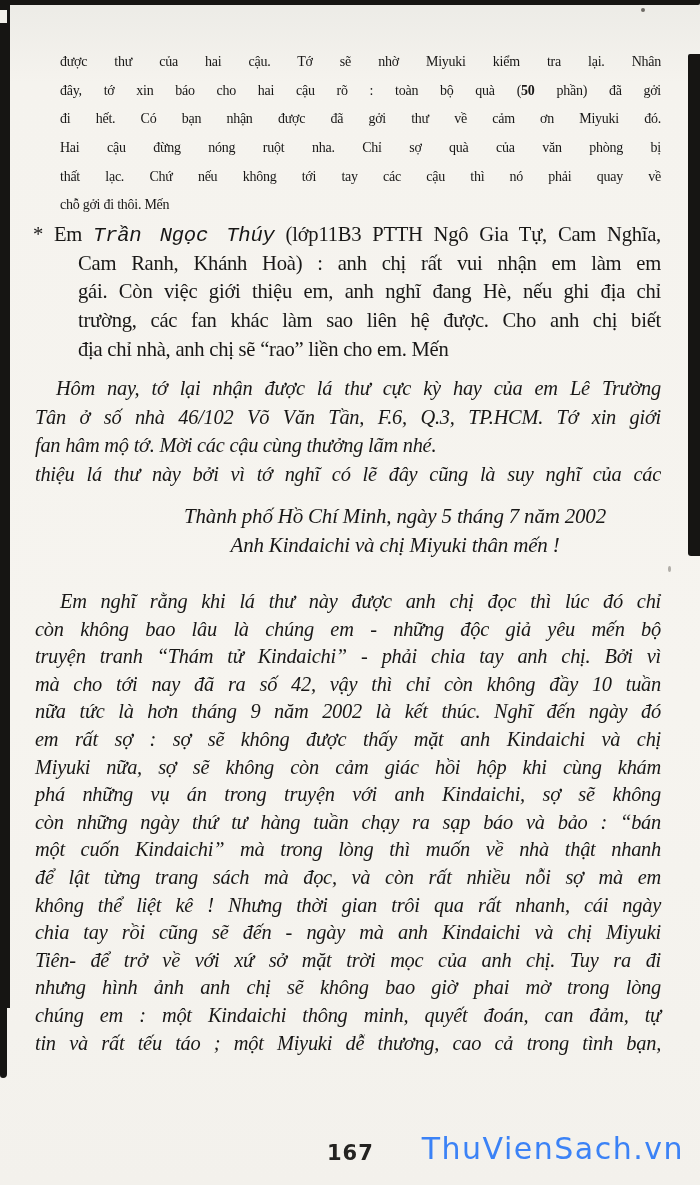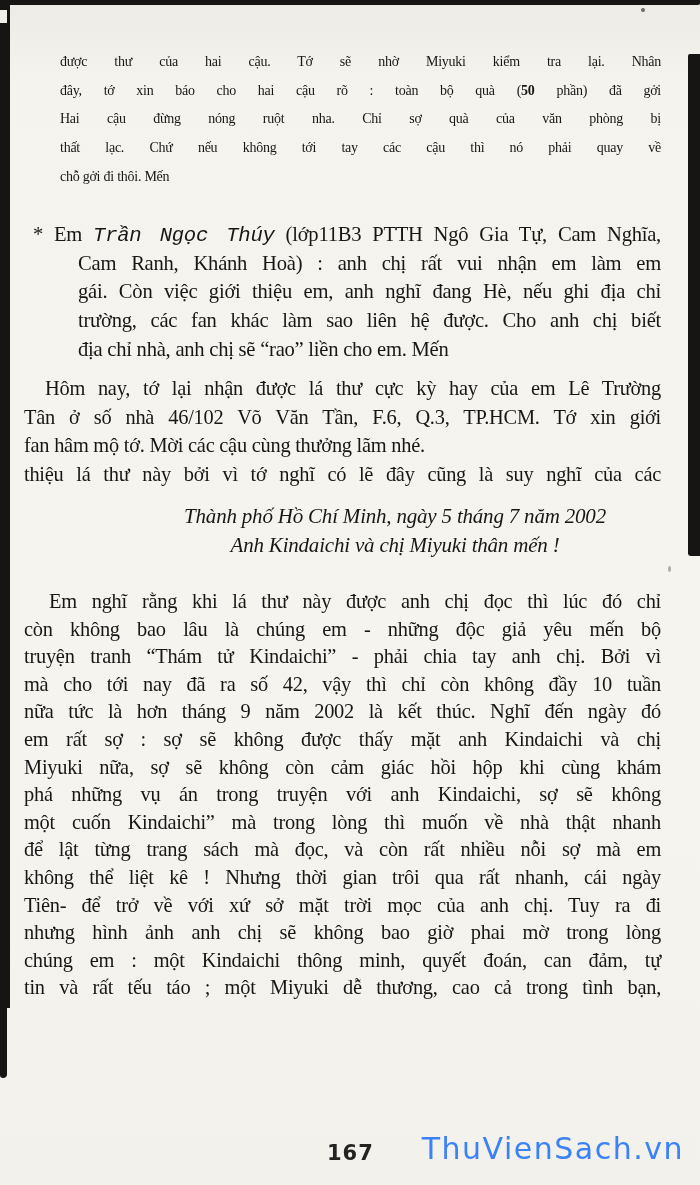--- a/index.html
+++ b/index.html
@@ -19,21 +19,21 @@
   .bar-right{left:688px;top:54px;width:12px;height:502px;border-radius:2px 0 0 3px;}
   .speck{position:absolute;background:#6d6a64;border-radius:50%;}
   .speck1{left:641px;top:8px;width:4px;height:4px;}
   .speck2{left:92px;top:351px;width:4px;height:3px;opacity:.45;}
   .speck3{left:668px;top:566px;width:3px;height:6px;opacity:.5;}
 
   
   .para{position:absolute;letter-spacing:-0.25px;}
   .line{text-align:justify;text-align-last:justify;white-space:normal;}
   .line.last-line{text-align-last:left;}
-  .italic .line{}
+  .italic .line{font-style:italic;margin-left:11px;}
 
   .p1{top:48px;left:60px;width:601px;font-size:14px;--lh:28.7px;}
   .p2{top:220px;left:78px;width:583px;font-size:20.6px;--lh:28.7px;}
   .p2 .line:first-child{margin-left:-45px;width:628px;}
   .p3{top:374px;left:24px;width:637px;font-size:20.4px;--lh:28.7px;}
   .p3 .line:first-child{text-indent:21px;}
   .p4{top:588px;left:24px;width:637px;font-size:20.4px;--lh:27.6px;}
   .p4 .line:first-child{text-indent:25px;}
   .line{line-height:var(--lh);height:var(--lh);}
 
@@ -58,20 +58,21 @@
   <div class="bar bar-left-taper"></div>
   <div class="notch"></div>
   <div class="bar bar-right"></div>
   <div class="speck speck1"></div>
   <div class="speck speck2"></div>
   <div class="speck speck3"></div>
 
   <section class="para p1">
       <div class="line"><span>được thư của hai cậu. Tớ sẽ nhờ Miyuki kiểm tra lại. Nhân</span></div>
       <div class="line"><span>đây, tớ xin báo cho hai cậu rõ : toàn bộ quà (</span><span style="font-weight: bold;">50</span><span> phần) đã gởi</span></div>
+      <div class="line"><span>đi hết. Có bạn nhận được đã gởi thư về cảm ơn Miyuki đó.</span></div>
       <div class="line"><span>Hai cậu đừng nóng ruột nha. Chỉ sợ quà của văn phòng bị</span></div>
       <div class="line"><span>thất lạc. Chứ nếu không tới tay các cậu thì nó phải quay về</span></div>
       <div class="line last-line"><span>chỗ gởi đi thôi. Mến</span></div>
     </section>
 
   <section class="para p2">
       <div class="line"><span>* Em </span><span style="font-style: italic; font-family: Liberation Mono, monospace;">Trần Ngọc Thúy</span><span> (lớp11B3 PTTH Ngô Gia Tự, Cam Nghĩa,</span></div>
       <div class="line"><span>Cam Ranh, Khánh Hoà) : anh chị rất vui nhận em làm em</span></div>
       <div class="line"><span>gái. Còn việc giới thiệu em, anh nghĩ đang Hè, nếu ghi địa chỉ</span></div>
       <div class="line"><span>trường, các fan khác làm sao liên hệ được. Cho anh chị biết</span></div>
@@ -92,23 +93,25 @@
 
   <section class="para p4 italic">
       <div class="line"><span>Em nghĩ rằng khi lá thư này được anh chị đọc thì lúc đó chỉ</span></div>
       <div class="line"><span>còn không bao lâu là chúng em - những độc giả yêu mến bộ</span></div>
       <div class="line"><span>truyện tranh “Thám tử Kindaichi” - phải chia tay anh chị. Bởi vì</span></div>
       <div class="line"><span>mà cho tới nay đã ra số 42, vậy thì chỉ còn không đầy 10 tuần</span></div>
       <div class="line"><span>nữa tức là hơn tháng 9 năm 2002 là kết thúc. Nghĩ đến ngày đó</span></div>
       <div class="line"><span>em rất sợ : sợ sẽ không được thấy mặt anh Kindaichi và chị</span></div>
       <div class="line"><span>Miyuki nữa, sợ sẽ không còn cảm giác hồi hộp khi cùng khám</span></div>
       <div class="line"><span>phá những vụ án trong truyện với anh Kindaichi, sợ sẽ không</span></div>
+      <div class="line"><span>còn những ngày thứ tư hàng tuần chạy ra sạp báo và bảo : “bán</span></div>
       <div class="line"><span>một cuốn Kindaichi” mà trong lòng thì muốn về nhà thật nhanh</span></div>
       <div class="line"><span>để lật từng trang sách mà đọc, và còn rất nhiều nỗi sợ mà em</span></div>
       <div class="line"><span>không thể liệt kê ! Nhưng thời gian trôi qua rất nhanh, cái ngày</span></div>
+      <div class="line"><span>chia tay rồi cũng sẽ đến - ngày mà anh Kindaichi và chị Miyuki</span></div>
       <div class="line"><span>Tiên- để trở về với xứ sở mặt trời mọc của anh chị. Tuy ra đi</span></div>
       <div class="line"><span>nhưng hình ảnh anh chị sẽ không bao giờ phai mờ trong lòng</span></div>
       <div class="line"><span>chúng em : một Kindaichi thông minh, quyết đoán, can đảm, tự</span></div>
       <div class="line"><span>tin và rất tếu táo ; một Miyuki dễ thương, cao cả trong tình bạn,</span></div>
     </section>
 
   <span class="pagenum">167</span>
   <span class="watermark">ThuVienSach.vn</span>
 
 </div>

